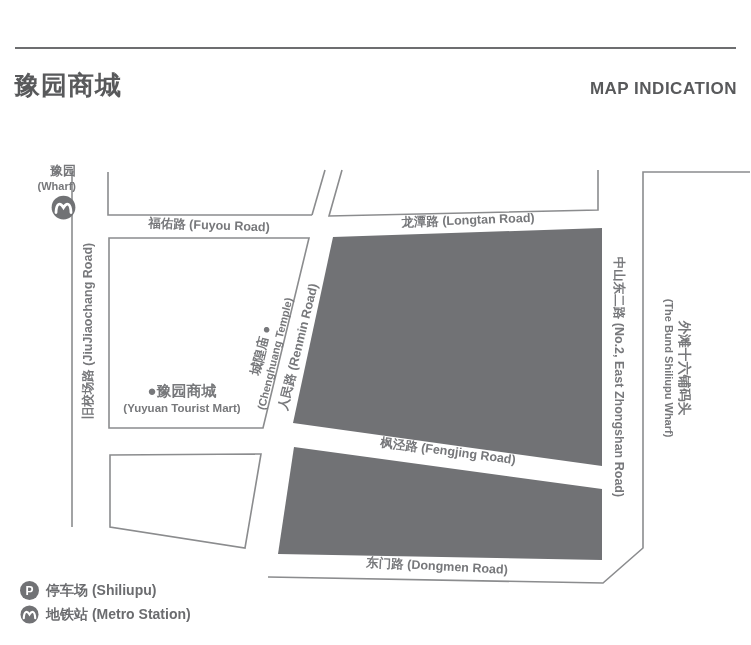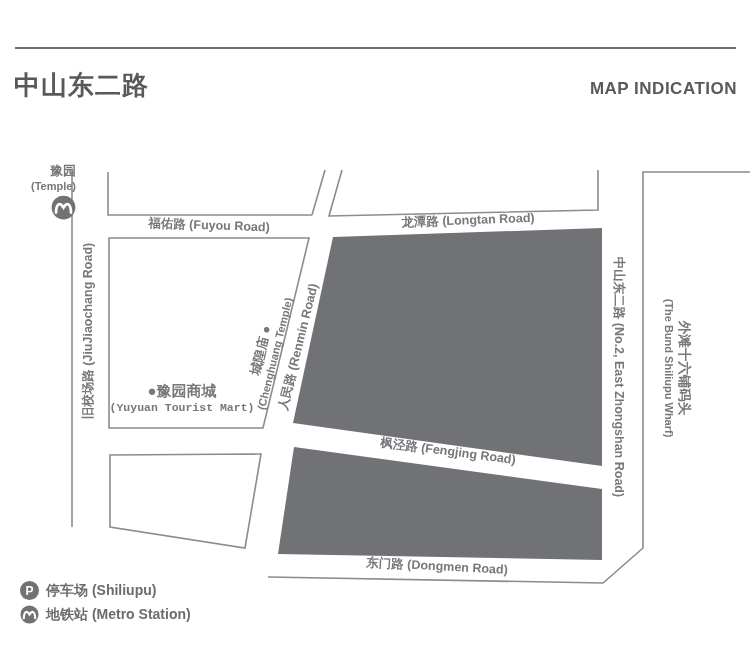--- a/index.html
+++ b/index.html
@@ -11,42 +11,42 @@
             color:#58595b;letter-spacing:1px;}
   .title-en{position:absolute;right:14px;top:79px;font-size:17px;font-weight:800;
             color:#58595b;letter-spacing:.5px;}
   
   .map-svg{position:absolute;left:0;top:0;}
   .lbl{position:absolute;white-space:nowrap;color:#77787b;font-size:12.5px;font-weight:600;
        transform:translate(-50%,-50%);line-height:1.25;text-align:center;}
   .poi-zh{font-size:13px;font-weight:700;}
   .poi-en{font-size:11px;font-weight:600;}
   .mart-zh{font-size:15px;font-weight:800;}
-  .mart-en{font-size:11.5px;font-weight:600;font-family:Liberation Mono, monospace;}
+  .mart-en{font-size:11.5px;font-weight:600;}
   .bund-zh{font-size:13.5px;font-weight:800;}
   .bund-en{font-size:11px;font-weight:600;}
   
   .station{position:absolute;left:6px;top:162px;width:70px;text-align:right;color:#77787b;}
   .station .zh{font-size:13px;font-weight:800;}
   .station .en{font-size:11px;font-weight:600;}
   .station svg{margin-top:3px;}
   
   .legend-row{position:absolute;left:20px;display:flex;align-items:center;gap:7px;
               color:#6b6c6f;font-size:14px;font-weight:700;}
   .legend-row .badge{width:19px;height:19px;border-radius:50%;background:#717275;color:#fff;
               display:flex;align-items:center;justify-content:center;
               font-size:12px;font-weight:800;flex:0 0 auto;}
 </style>
 </head>
 <body>
 
 <div class="page">
 
   <div class="rule"></div>
-  <div class="title-zh">中山东二路</div>
+  <div class="title-zh">豫园商城</div>
   <div class="title-en">MAP INDICATION</div>
 
   <svg class="map-svg" width="751" height="645" viewBox="0 0 751 645">
     <g stroke="#8b8c8e" stroke-width="1.6" fill="none">
 
       <path d="M108,172 L108,215 L312,215"></path>
       <path d="M312,215 L325,170"></path>
       <path d="M342,170 L329,216 L598,210 L598,170"></path>
 
       <path d="M109,238 L309,238 L263,428 L109,428 Z" fill="#ffffff"></path>
@@ -58,21 +58,21 @@
       <path d="M750,172 L643,172 L643,548 L603,583 L268,577"></path>
     </g>
     <g fill="#717275" stroke="none">
       <path d="M333,237 L602,228 L602,466 L293,423 Z"></path>
       <path d="M294,447 L602,489 L602,560 L278,554 Z"></path>
     </g>
   </svg>
 
   <div class="station">
     <div class="zh">豫园</div>
-    <div class="en">(Temple)</div>
+    <div class="en">(Wharf)</div>
     <svg width="25" height="25" viewBox="0 0 40 40">
       <circle cx="20" cy="20" r="19" fill="#717275"></circle>
       <path d="M8 28 C8.5 13 14.5 11 20 20 C25.5 11 31.5 13 32 28" fill="none" stroke="#ffffff" stroke-width="4.5" stroke-linecap="round"></path>
     </svg>
   </div>
 
   <div class="lbl" style="left:209px;top:226px;transform:translate(-50%,-50%) rotate(2deg);">福佑路 (Fuyou Road)</div>
   <div class="lbl" style="left:468px;top:221px;transform:translate(-50%,-50%) rotate(-2deg);">龙潭路 (Longtan Road)</div>
   <div class="lbl" style="left:89px;top:331px;transform:translate(-50%,-50%) rotate(-90deg);">旧校场路 (JiuJiaochang Road)</div>
   <div class="lbl" style="left:299px;top:347px;transform:translate(-50%,-50%) rotate(-76deg);">人民路 (Renmin Road)</div>

